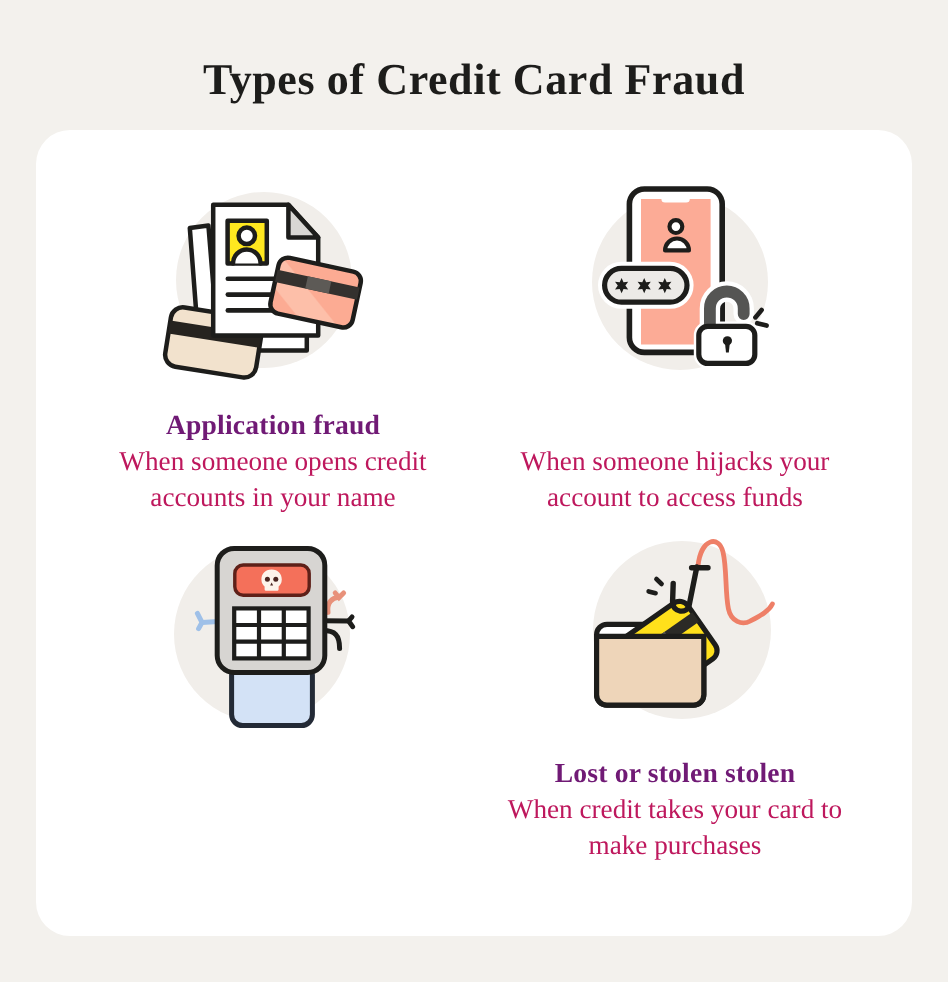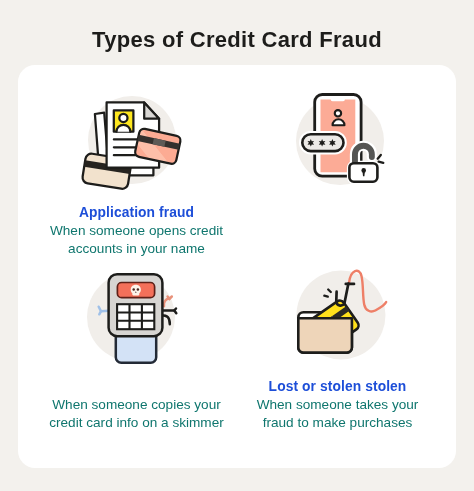--- a/index.html
+++ b/index.html
@@ -1,28 +1,28 @@
 <!DOCTYPE html>
 <html><head>
 <meta charset="utf-8">
 <style>
   html,body{margin:0;padding:0;}
   body{width:474px;height:491px;background:#f3f1ed;font-family:"Liberation Sans",sans-serif;overflow:hidden;}
-  .page{position:relative;width:474px;height:351px;}
+  .page{position:relative;width:474px;height:351px;font-family:Liberation Serif, serif;}
   .title{position:absolute;left:0;top:29px;width:474px;text-align:center;font-size:22px;line-height:22px;font-weight:bold;color:#1d1d1b;letter-spacing:0.3px;}
   .card{position:absolute;left:18px;top:65px;width:438px;height:403px;background:#fff;border-radius:17px;}
   .cell{position:absolute;width:201px;height:174px;}
   .cell1{left:36px;top:94px;}
   .cell2{left:237px;top:94px;}
   .cell3{left:36px;top:268px;}
   .cell4{left:237px;top:268px;}
   .iconwrap{position:absolute;left:0;top:0;width:201px;height:108px;}
   .iconwrap svg{position:absolute;}
-  .h{position:absolute;left:0;top:111px;width:201px;text-align:center;font-size:13.8px;line-height:15px;font-weight:bold;color:#1d4ed8;letter-spacing:0.1px;}
-  .d{position:absolute;left:10.5px;top:128px;width:180px;text-align:center;font-size:13.6px;line-height:18px;color:#0f766e;}
+  .h{position:absolute;left:0;top:111px;width:201px;text-align:center;font-size:13.8px;line-height:15px;font-weight:bold;color:#701a75;letter-spacing:0.1px;}
+  .d{position:absolute;left:10.5px;top:128px;width:180px;text-align:center;font-size:13.6px;line-height:18px;color:#be185d;}
 </style>
 </head>
 <body>
 
 <div class="page">
   <div class="title">Types of Credit Card Fraud</div>
   <div class="card"></div>
 
   <div class="cell cell1">
     <div class="iconwrap">
@@ -93,20 +93,21 @@
             <circle cx="83.7" cy="84.4" r="2.3"></circle>
             <path d="M82.5 85.6 h2.4 l-0.5 4.6 h-1.4 z"></path>
           </g>
           <g stroke="#1d1d1b" stroke-width="2.3" stroke-linecap="round">
             <path d="M97.7 72.7 L100.8 69"></path>
             <path d="M98.6 75.6 L103.3 76.8"></path>
           </g>
         </g>
       </svg>
     </div>
+    <div class="d">When someone hijacks your account to access funds</div>
   </div>
 
   <div class="cell cell3">
     <div class="iconwrap">
       <svg viewBox="0 0 120 110" width="120" height="110" style="left:35.2px;top:-6.1px;">
         <circle cx="60" cy="55" r="44" fill="#f1eeea"></circle>
         <g fill="none" stroke-width="2.5" stroke-linecap="round">
           <g stroke="#9fc0e8">
             <path d="M38 48.7 L30.0 49.2"></path>
             <path d="M27.7 44.7 L30.0 49.2 L28.3 52.3"></path>
@@ -133,21 +134,20 @@
           </g>
           <g fill="#fff" stroke="#1d1d1b" stroke-width="2.1">
             <rect x="46.1" y="42.2" width="37.2" height="25"></rect>
           </g>
           <g stroke="#1d1d1b" stroke-width="2.1" fill="none">
             <path d="M58.5 42.2 V67.2 M70.9 42.2 V67.2 M46.1 50.5 H83.3 M46.1 58.8 H83.3"></path>
           </g>
         </g>
       </svg>
     </div>
-    <div class="d">When someone copies your credit card info on a skimmer</div>
   </div>
 
   <div class="cell cell4">
     <div class="iconwrap">
       <svg viewBox="0 0 120 110" width="120" height="110" style="left:44.2px;top:-8.2px;">
         <circle cx="60" cy="55" r="44.5" fill="#f1eeea"></circle>
         <path d="M68.0 23.0 C69.5 9.0 78.5 7.5 80.5 16.0 C82.5 24.5 81.5 36.0 83.2 44.4 C84.5 50.8 90.0 52.8 94.2 50.5 C99.5 47.6 103.5 45.5 105.2 42.0" fill="none" stroke="#ee7f67" stroke-width="2.4" stroke-linecap="round"></path>
         <g>
           <rect x="17.3" y="52.2" width="53.6" height="40.4" rx="5.2" fill="#fff" stroke="#1d1d1b" stroke-width="2.6"></rect>
         </g>
@@ -163,15 +163,15 @@
         <g stroke="#1d1d1b" stroke-width="2.3" stroke-linecap="round" fill="none">
           <path d="M49.8 32.0 L47.2 29.5"></path>
           <path d="M46.8 36.6 L43.3 35.7"></path>
         </g>
         <g>
           <path d="M17.3 58.2 h53.6 v29.2 a5.2 5.2 0 0 1 -5.2 5.2 h-43.2 a5.2 5.2 0 0 1 -5.2 -5.2 z" fill="#eed5b9" stroke="#1d1d1b" stroke-width="2.6" stroke-linejoin="round"></path>
         </g>
       </svg>
     </div>
     <div class="h">Lost or stolen stolen</div>
-    <div class="d">When someone takes your fraud to make purchases</div>
+    <div class="d">When credit takes your card to make purchases</div>
   </div>
 </div>
 
 </body></html>

